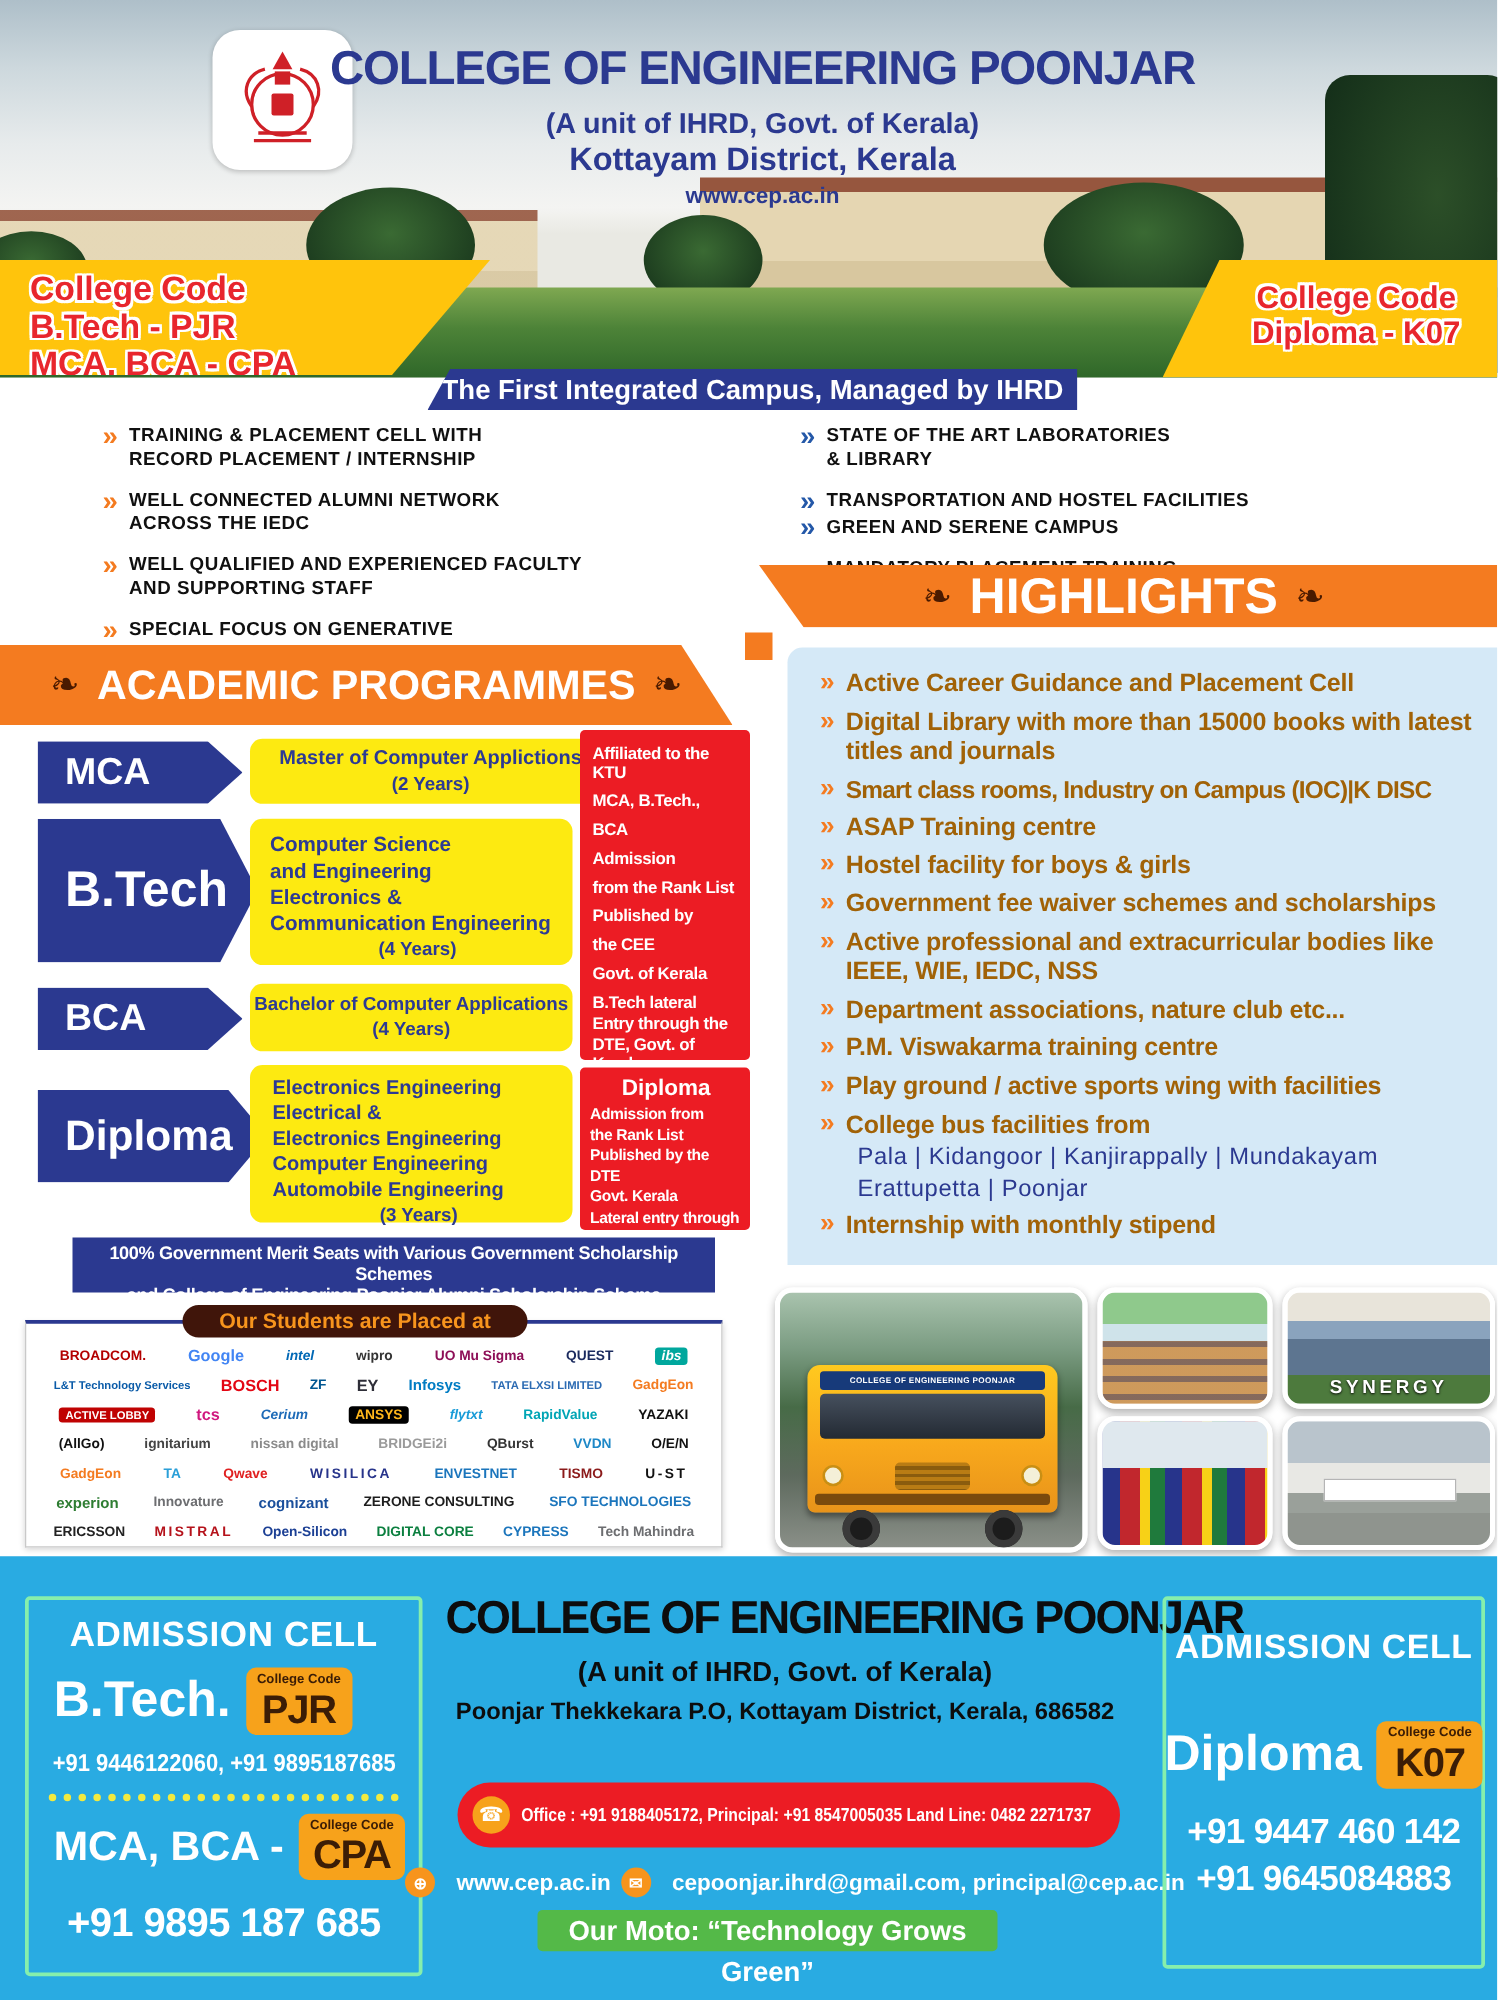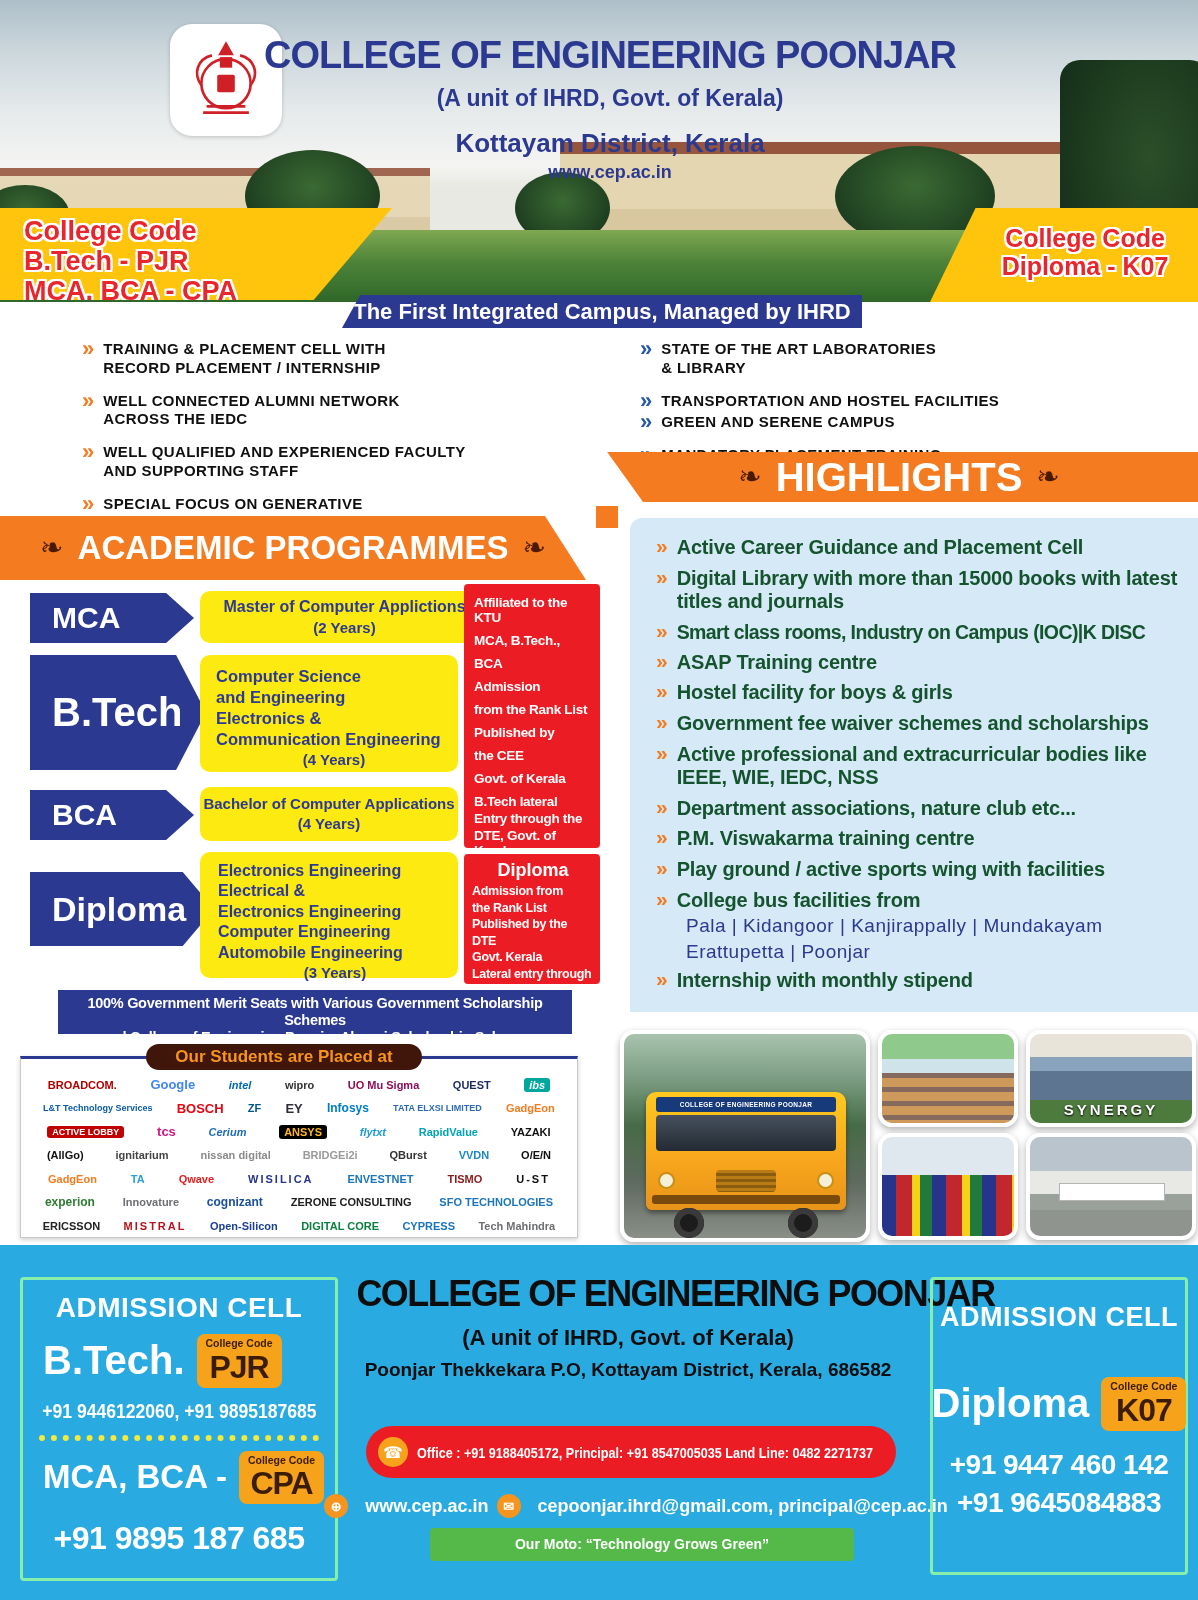--- a/index.html
+++ b/index.html
@@ -21,21 +21,21 @@
   .tree3{left:835px;top:146px;width:160px;height:100px;}
   .tree4{left:1060px;top:60px;width:150px;height:240px;border-radius:20px;
     background:radial-gradient(ellipse at 60% 40%,#2c4f28,#15301a 80%);}
   .tree5{left:-20px;top:185px;width:90px;height:62px;}
 
   .logo-box{left:170px;top:24px;width:112px;height:112px;background:#fff;border-radius:22px;
     display:flex;align-items:center;justify-content:center;box-shadow:0 1px 4px rgba(0,0,0,.2);}
   .head-text{left:250px;top:34px;width:720px;text-align:center;color:#2b3990;}
   .ht-title{font-size:38px;font-weight:900;letter-spacing:-1px;white-space:nowrap;}
   .ht-sub1{font-size:23px;font-weight:700;margin-top:8px;}
-  .ht-sub2{font-size:26px;font-weight:700;margin-top:16px;}
+  .ht-sub2{font-size:26px;font-weight:700;margin-top:0;}
   .ht-url{font-size:18px;font-weight:700;margin-top:3px;}
 
   
   .ribbon{background:#ffc40c;}
   .ribbon-l{left:0;top:208px;width:392px;height:92px;
     clip-path:polygon(0 0,100% 0,80% 100%,0 100%);padding:8px 0 0 24px;box-sizing:border-box;}
   .ribbon-r{left:930px;top:208px;width:268px;height:94px;
     clip-path:polygon(17% 0,100% 0,100% 100%,0 100%);padding:16px 0 0 42px;box-sizing:border-box;
     text-align:center;}
   .rb-txt{font-weight:800;color:#e8262d;line-height:1.12;
@@ -63,21 +63,21 @@
   
   .hl-banner{left:600px;top:452px;width:598px;height:50px;background:#f47b20;
     clip-path:polygon(1.2% 0,100% 0,100% 100%,7.2% 100%);
     display:flex;align-items:center;justify-content:center;gap:14px;}
   .orn{color:#4a1a00;font-size:28px;line-height:1;}
   .hl-title{color:#fff;font-size:40px;font-weight:900;letter-spacing:0;}
   .hl-panel{left:630px;top:518px;width:568px;height:494px;background:#d5e9f7;
     border-top-left-radius:12px;padding:18px 16px 10px 26px;box-sizing:border-box;}
   .hli{display:flex;gap:9px;margin-bottom:7px;}
   .hli .chev{font-size:21px;margin-top:1px;}
-  .hli-txt{font-size:20px;font-weight:800;color:#14532d;line-height:1.18;letter-spacing:-.2px;}
+  .hli-txt{font-size:20px;font-weight:800;color:#a16207;line-height:1.18;letter-spacing:-.2px;}
   .hli-txt.long{font-size:19.5px;letter-spacing:-.6px;white-space:nowrap;}
   .hl-sub{margin:1px 0 5px 30px;font-size:19px;font-weight:400;color:#2b3990;
     letter-spacing:.5px;line-height:1.35;}
 
   
   .ac-banner{left:0;top:516px;width:586px;height:64px;background:#f47b20;
     clip-path:polygon(0 0,93% 0,100% 100%,0 100%);
     display:flex;align-items:center;justify-content:center;gap:14px;}
   .ac-title{color:#fff;font-size:33px;font-weight:900;}
   .arrow{background:#2b3990;color:#fff;font-weight:800;display:flex;align-items:center;
@@ -184,22 +184,22 @@
   .ft-addr{font-size:19px;font-weight:800;margin-top:8px;white-space:nowrap;}
   .red-bar{position:absolute;left:366px;top:181px;width:530px;height:52px;background:#ec1c24;
     border-radius:26px;display:flex;align-items:center;padding:0 12px;box-sizing:border-box;}
   .cicon{width:30px;height:30px;border-radius:50%;background:#f7a21b;color:#fff;display:flex;
     align-items:center;justify-content:center;font-size:16px;margin-right:9px;flex:none;}
   .cicon.sm{width:24px;height:24px;font-size:13px;background:#f7941d;}
   .red-bar-txt{color:#fff;font-size:15px;font-weight:800;white-space:nowrap;
     transform:scaleX(.84);transform-origin:left center;}
   .web-line{position:absolute;left:366px;top:249px;width:540px;display:flex;align-items:center;
     justify-content:center;gap:8px;color:#fff;font-size:18px;font-weight:800;white-space:nowrap;}
-  .moto-bar{position:absolute;left:430px;top:283px;width:424px;height:33px;background:#54b948;
-    border-radius:4px;color:#fff;font-size:14px;font-weight:800;text-align:center;line-height:33px;}
+  .moto-bar{position:absolute;left:430px;top:283px;width:368px;height:33px;background:#54b948;
+    border-radius:4px;color:#fff;font-size:22px;font-weight:800;text-align:center;line-height:33px;}
 </style>
 </head>
 <body>
 
 <div class="poster">
 
   <div class="abs campus">
     <div class="abs bldg bldg-r"></div>
     <div class="abs bldg bldg-l"></div>
     <div class="abs tree tree1"></div>

